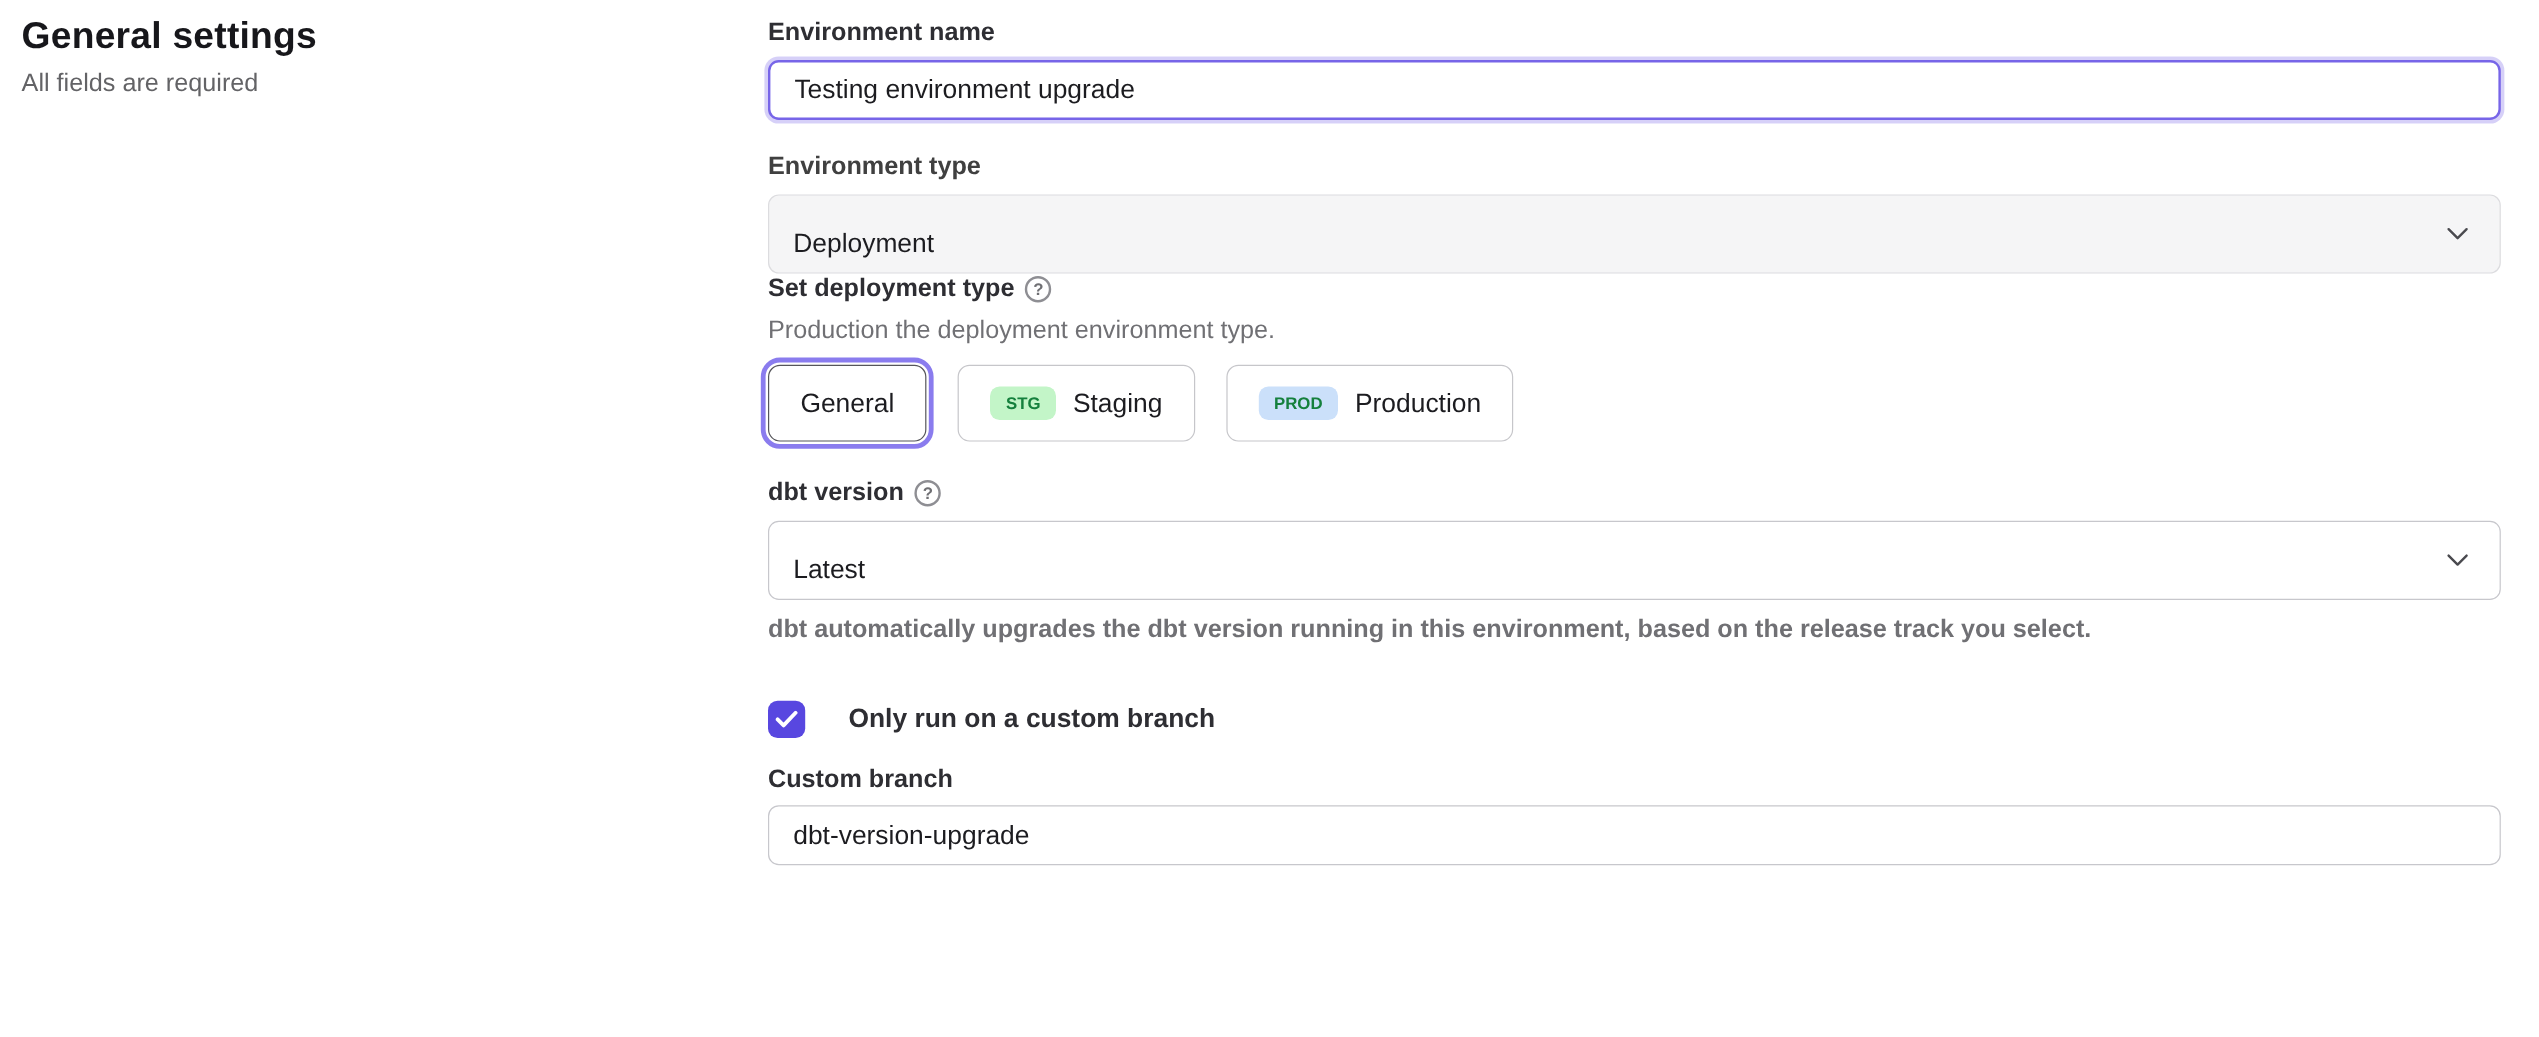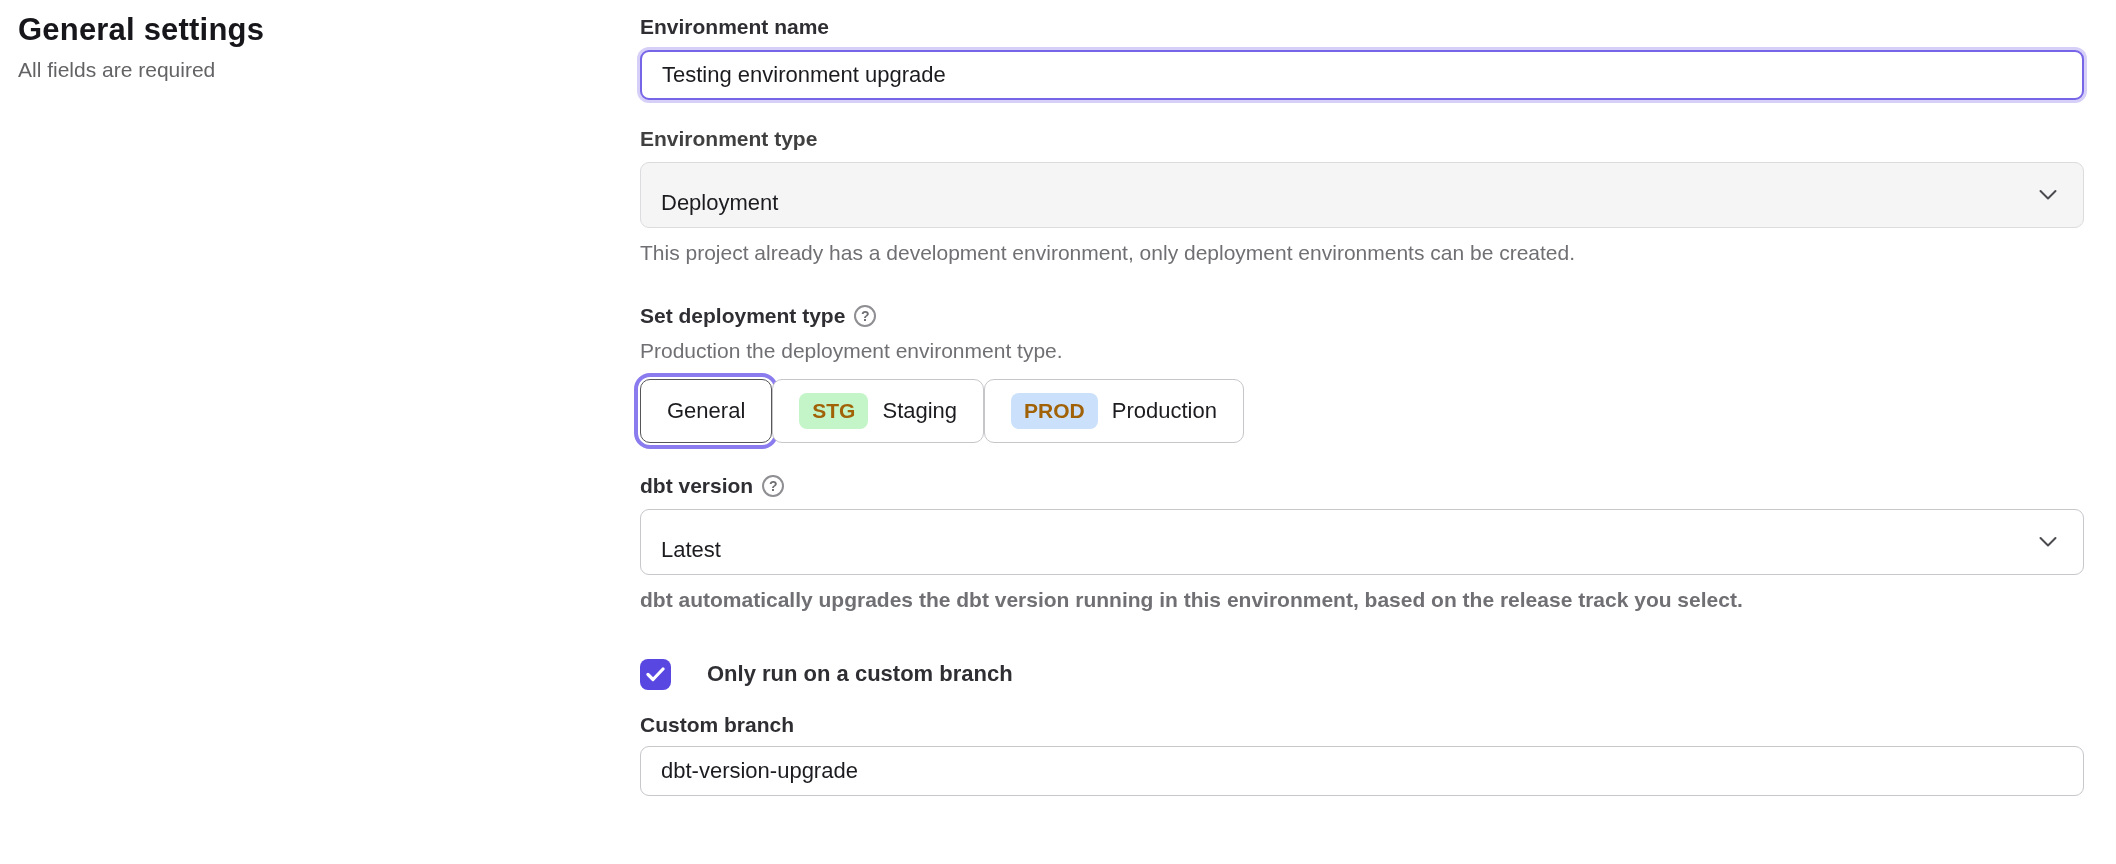--- a/index.html
+++ b/index.html
@@ -58,37 +58,37 @@
 
   .section-desc { margin-top: 0; margin-bottom: 16px; font-size: 21px; color: #707074; line-height: 24px; }
 
   .help-icon {
     display: inline-flex; align-items: center; justify-content: center;
     width: 22px; height: 22px; border: 2px solid #8e8e93; border-radius: 50%;
     font-size: 14px; font-weight: 700; color: #6f6f73; flex: none;
   }
 
   
-  .deploy-options { display: flex; align-items: center; height: 64px; margin-bottom: 30px; }
+  .deploy-options { display: flex; align-items: center; gap: 26px; height: 64px; margin-bottom: 30px; }
   .deploy-btn {
     display: inline-flex; align-items: center; gap: 14px;
     height: 64px; padding: 0 26px;
     background: #ffffff; border: 1px solid #c6c6ca; border-radius: 10px;
     font-family: "Liberation Sans", sans-serif;
     font-size: 22px; color: #1c1c20; cursor: pointer;
   }
   .deploy-btn.selected {
     border-color: #55555a;
     outline: 4px solid #8a7cee;
     outline-offset: 2px;
   }
   .env-badge {
     display: inline-flex; align-items: center;
     padding: 6px 13px; border-radius: 8px;
-    font-size: 21px; font-weight: 700; color: #a16207;
+    font-size: 14px; font-weight: 700; color: #15803d;
   }
   .env-badge.stg  { background: #c3f5c8; }
   .env-badge.prod { background: #cbe0fa; }
 
   .mt-dbt-label { margin-top: 0; }
   .mb-dbt { margin-bottom: 46px; font-weight: bold; }
 
   
   .checkbox-row { display: flex; align-items: center; height: 32px; margin-bottom: 22px; }
   .checkbox {
@@ -117,21 +117,20 @@
 
     <div class="field-label disabled">Environment type</div>
     <div class="select-box disabled">
       <span>Deployment</span>
       <span class="chevron">
         <svg width="18" height="11" viewBox="0 0 18 11">
             <path d="M1.5 1.5 L9 9 L16.5 1.5" fill="none" stroke="#4a4a4f" stroke-width="2" stroke-linecap="round" stroke-linejoin="round"></path>
           </svg>
       </span>
     </div>
-    <div class="helper-text mb-env-type">This project already has a development environment, only deployment environments can be created.</div>
 
     <div class="field-label">
       <span>Set deployment type</span>
       <span class="help-icon">?</span>
     </div>
     <div class="section-desc">Production the deployment environment type.</div>
 
     <div class="deploy-options">
       <button class="deploy-btn selected">
         <span>General</span>

